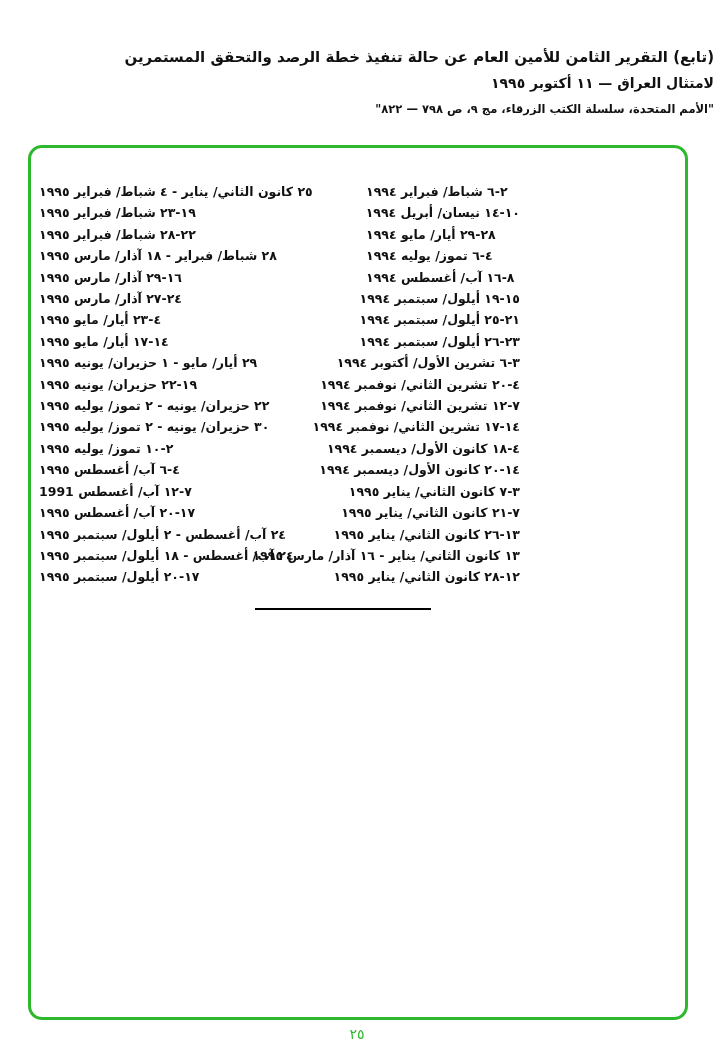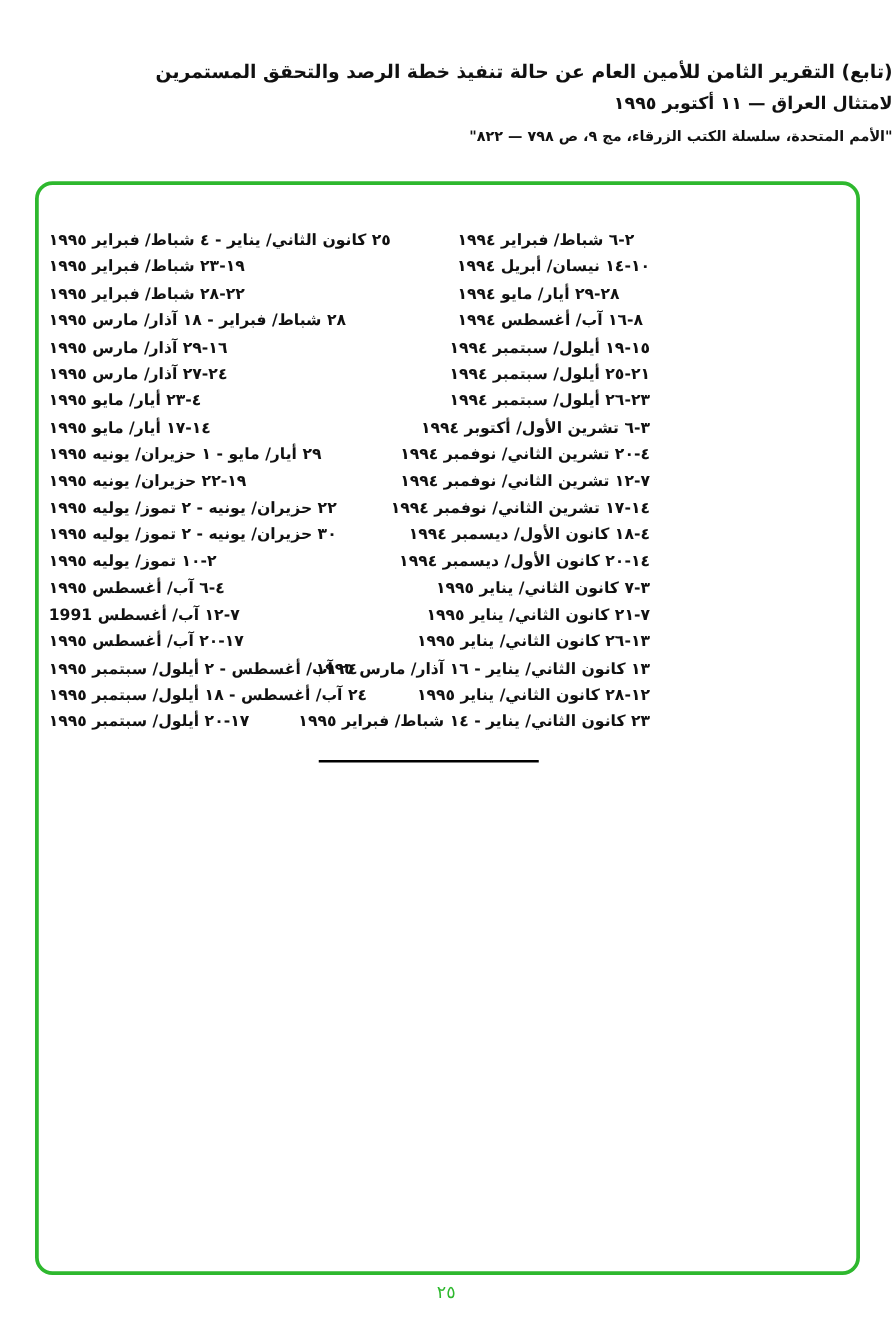--- a/index.html
+++ b/index.html
@@ -77,20 +77,21 @@
     <div class="columns" dir="rtl">
       <div class="col col-1994" dir="rtl">
 
           <div class="entry">٢-٦ شباط/ فبراير ١٩٩٤</div>
 
           <div class="entry">١٠-١٤ نيسان/ أبريل ١٩٩٤</div>
 
 
           <div class="entry">٢٨-٢٩ أيار/ مايو ١٩٩٤</div>
 
+          <div class="entry">٤-٦ تموز/ يوليه ١٩٩٤</div>
 
           <div class="entry">٨-١٦ آب/ أغسطس ١٩٩٤</div>
 
           <div class="entry">١٥-١٩ أيلول/ سبتمبر ١٩٩٤</div>
 
           <div class="entry">٢١-٢٥ أيلول/ سبتمبر ١٩٩٤</div>
 
           <div class="entry">٢٣-٢٦ أيلول/ سبتمبر ١٩٩٤</div>
 
           <div class="entry">٣-٦ تشرين الأول/ أكتوبر ١٩٩٤</div>
@@ -108,21 +109,20 @@
           <div class="entry">٣-٧ كانون الثاني/ يناير ١٩٩٥</div>
 
           <div class="entry">٧-٢١ كانون الثاني/ يناير ١٩٩٥</div>
 
           <div class="entry">١٣-٢٦ كانون الثاني/ يناير ١٩٩٥</div>
 
           <div class="entry">١٣ كانون الثاني/ يناير - ١٦ آذار/ مارس ١٩٩٥</div>
 
           <div class="entry">١٢-٢٨ كانون الثاني/ يناير ١٩٩٥</div>
 
-          <div class="entry">٢٣ كانون الثاني/ يناير - ١٤ شباط/ فبراير ١٩٩٥</div>
         </div>
       <div class="col col-1995" dir="rtl">
 
           <div class="entry">٢٥ كانون الثاني/ يناير - ٤ شباط/ فبراير ١٩٩٥</div>
 
           <div class="entry">١٩-٢٣ شباط/ فبراير ١٩٩٥</div>
 
           <div class="entry">٢٢-٢٨ شباط/ فبراير ١٩٩٥</div>
 
           <div class="entry">٢٨ شباط/ فبراير - ١٨ آذار/ مارس ١٩٩٥</div>

